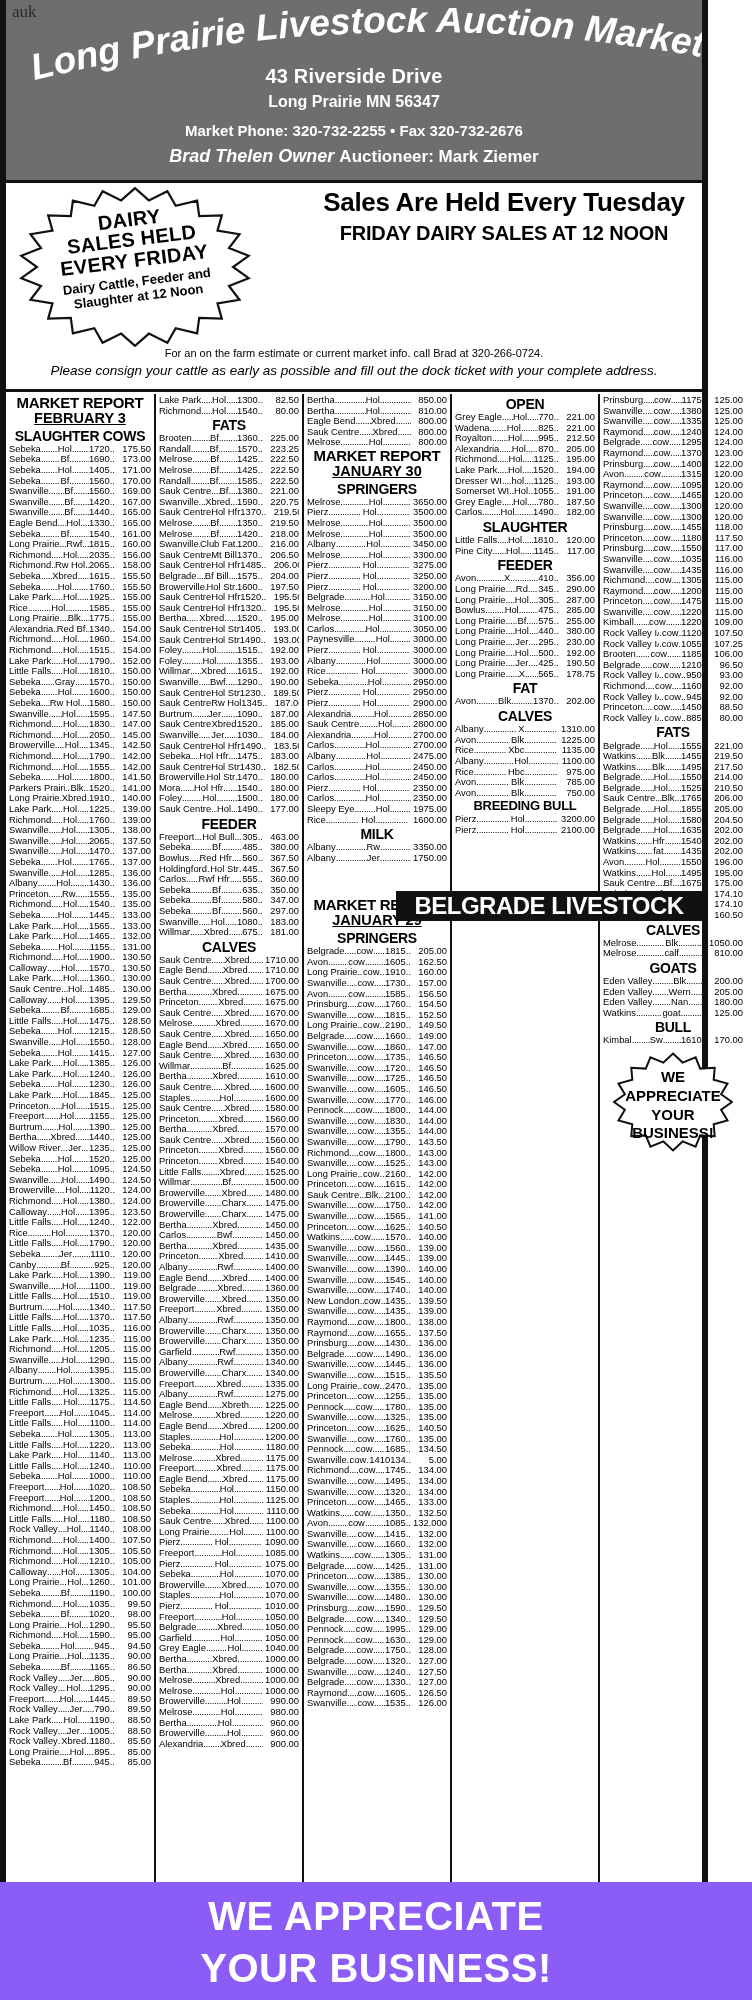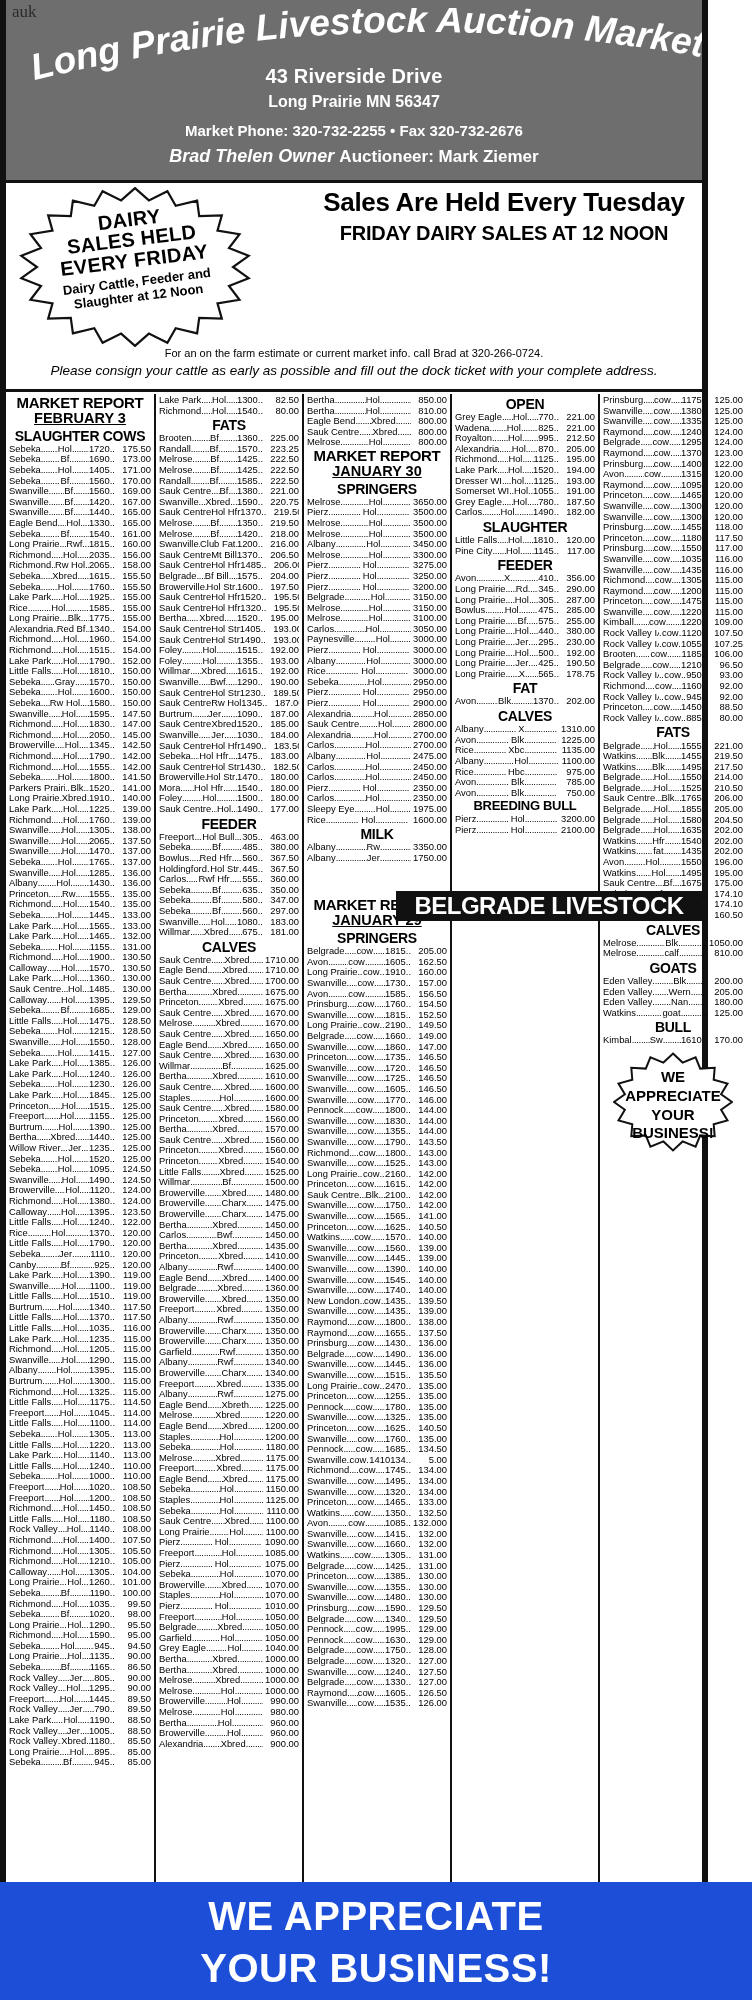--- a/index.html
+++ b/index.html
@@ -89,21 +89,21 @@
                   background:#111; color:#fff; text-align:center;
                   font-weight:bold; font-size:24px; line-height:30px; letter-spacing:-.5px; }
 
   .starbox{ margin:6px auto 0 auto; width:120px; height:100px; position:relative; }
   .starbox svg{ position:absolute; left:0; top:0; }
   .starbox .stxt{ position:absolute; left:0; top:16px; width:120px; text-align:center;
                   font-weight:bold; font-size:15px; line-height:1.25; }
 
   
   .footer{ position:absolute; left:-6px; bottom:0; width:752px; height:118px;
-           background:#1d4ed8; color:#fff; text-align:center; padding-top:8px; }
+           background:#8b5cf6; color:#fff; text-align:center; padding-top:8px; }
   .footer div{ font-weight:bold; font-size:40px; line-height:52px; letter-spacing:.5px; }
 </style>
 </head>
 <body>
 
 <div class="page">
 
   <div class="corner-word">auk</div>
 
   <div class="masthead">

